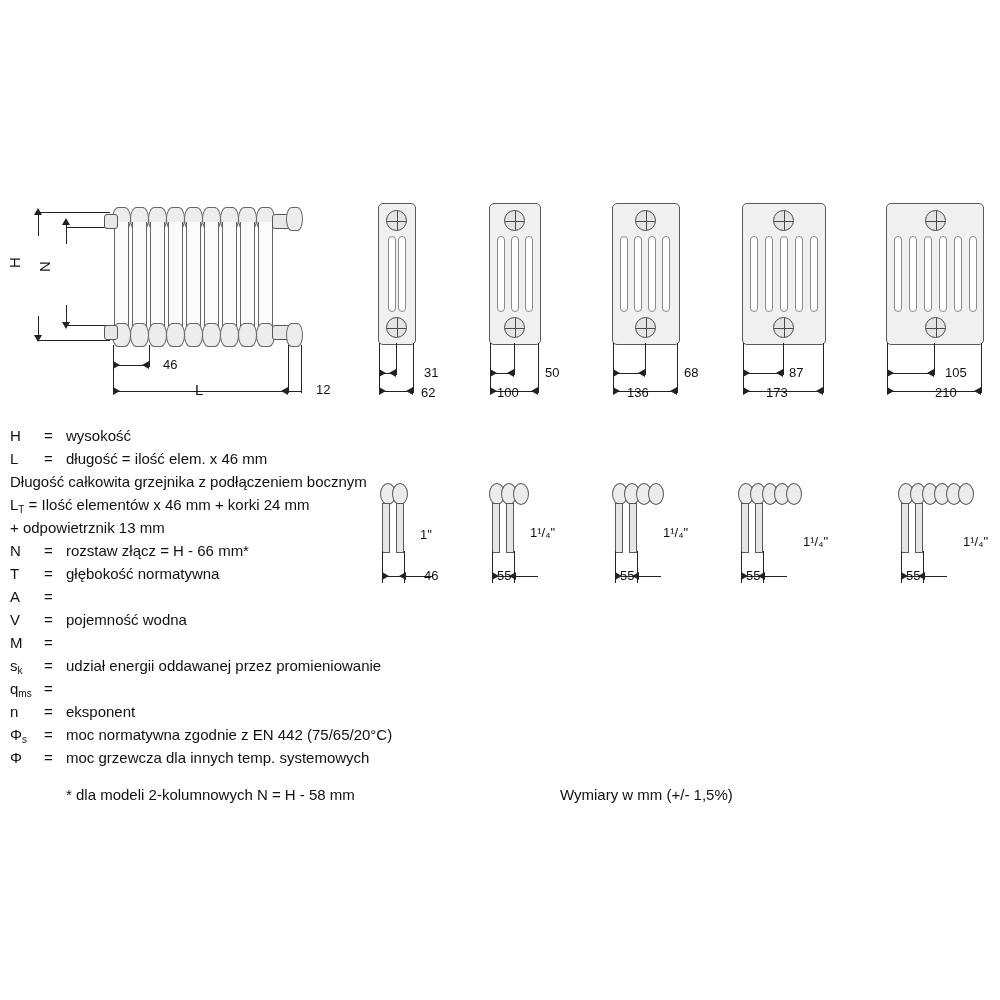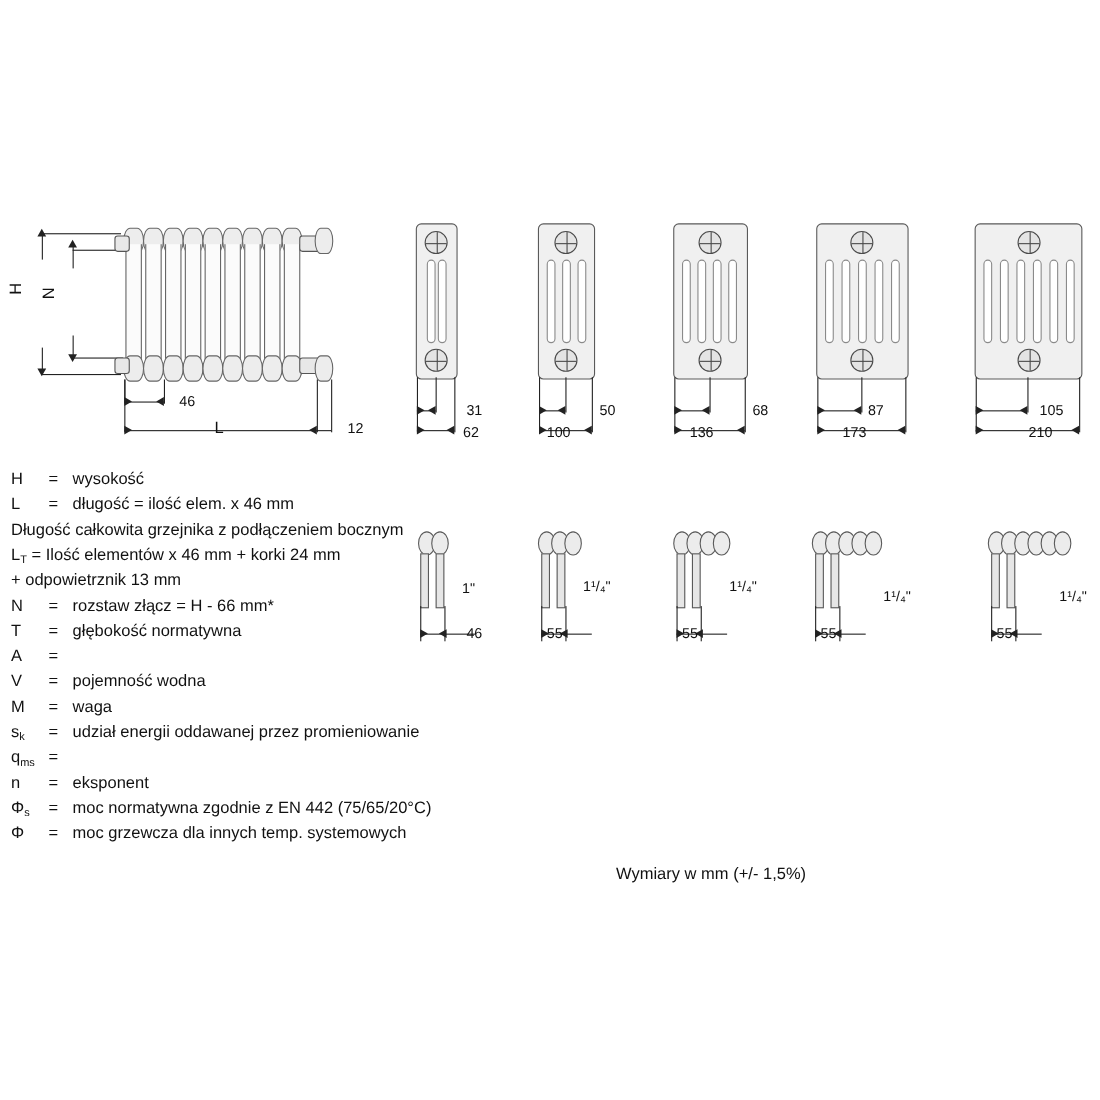--- a/index.html
+++ b/index.html
@@ -384,21 +384,20 @@
       <div class="leg-eq">=</div>
     </div>
     <div class="leg-row">
       <div class="leg-sym">V</div>
       <div class="leg-eq">=</div>
       <div class="leg-txt">pojemność wodna</div>
     </div>
     <div class="leg-row">
       <div class="leg-sym">M</div>
       <div class="leg-eq">=</div>
-      <div class="leg-txt">waga</div>
     </div>
 
     <div class="leg-row">
       <div class="leg-sym"><span>s</span><sub>k</sub></div>
       <div class="leg-eq">=</div>
       <div class="leg-txt">udział energii oddawanej przez promieniowanie</div>
     </div>
     <div class="leg-row">
       <div class="leg-sym"><span>q</span><sub>ms</sub></div>
       <div class="leg-eq">=</div>
@@ -413,16 +412,17 @@
       <div class="leg-eq">=</div>
       <div class="leg-txt">moc normatywna zgodnie z EN 442 (75/65/20°C)</div>
     </div>
     <div class="leg-row">
       <div class="leg-sym"><span>Φ</span></div>
       <div class="leg-eq">=</div>
       <div class="leg-txt">moc grzewcza dla innych temp. systemowych</div>
     </div>
   </div>
 
+  <div class="footnote" style="left:66px;top:786px;">* dla modeli 2-kolumnowych N = H - 58 mm</div>
 
   <div class="units-note">Wymiary w mm (+/- 1,5%)</div>
 
 </div>
 
 </body></html>

